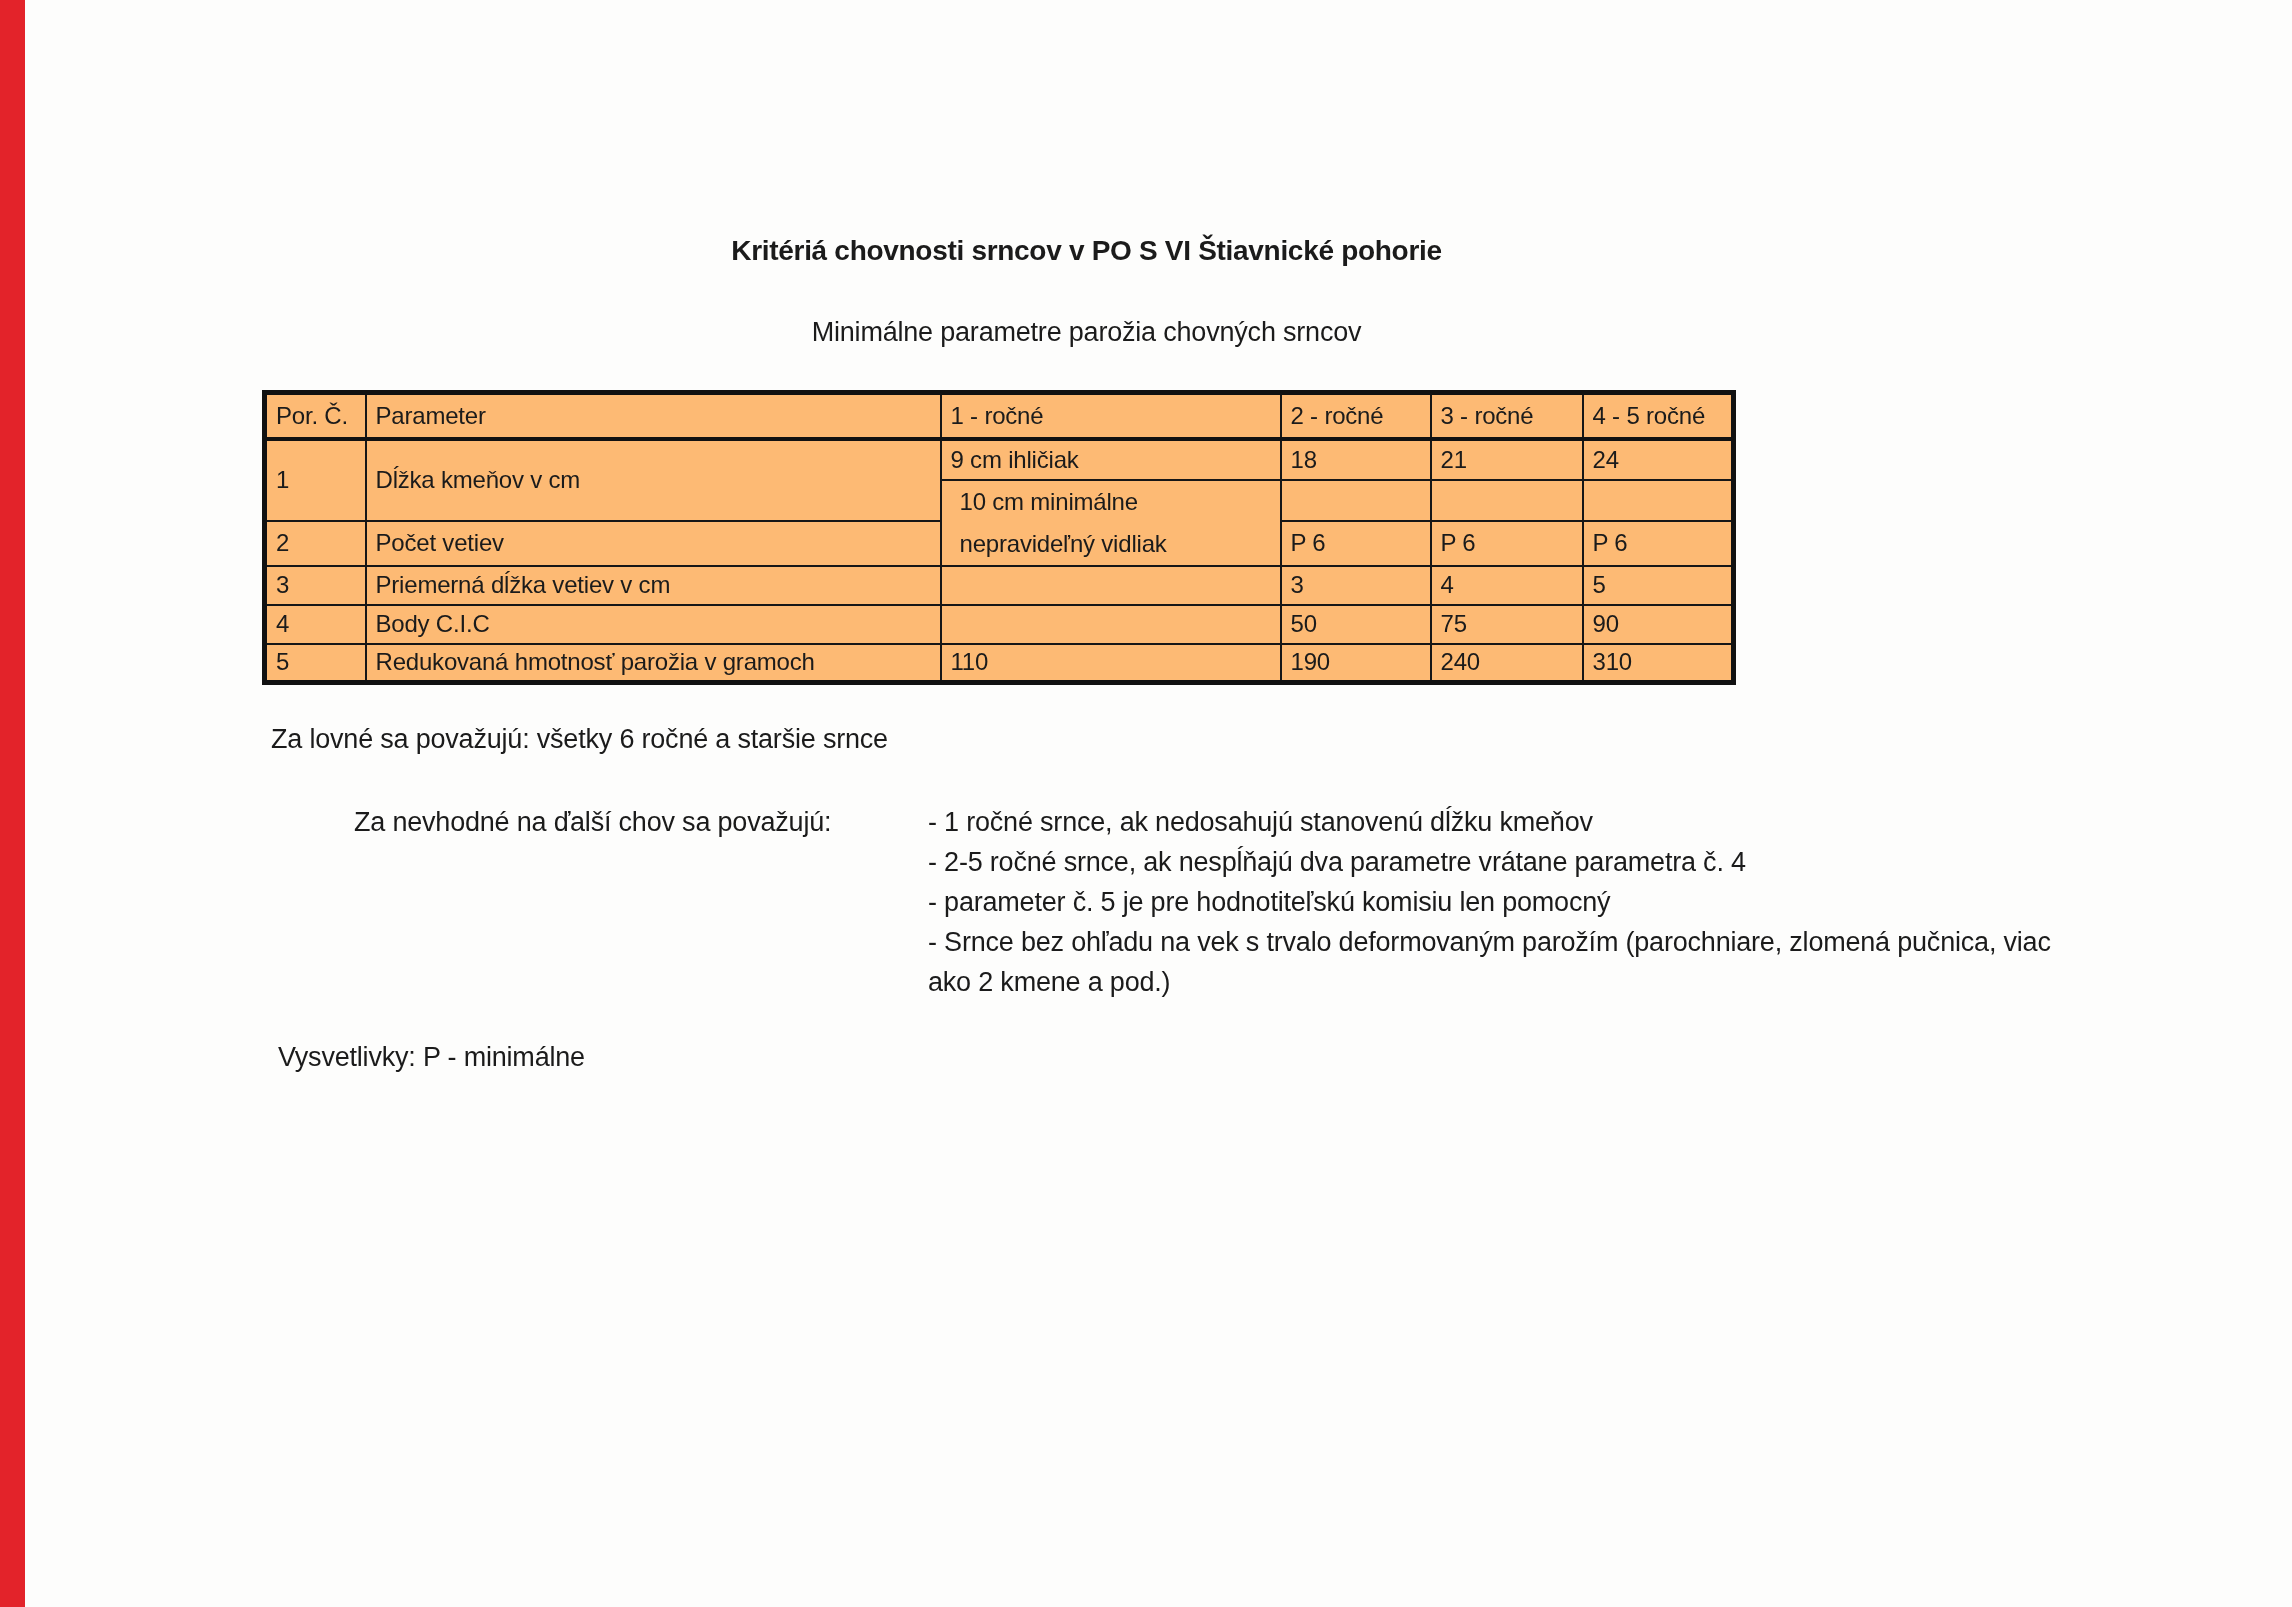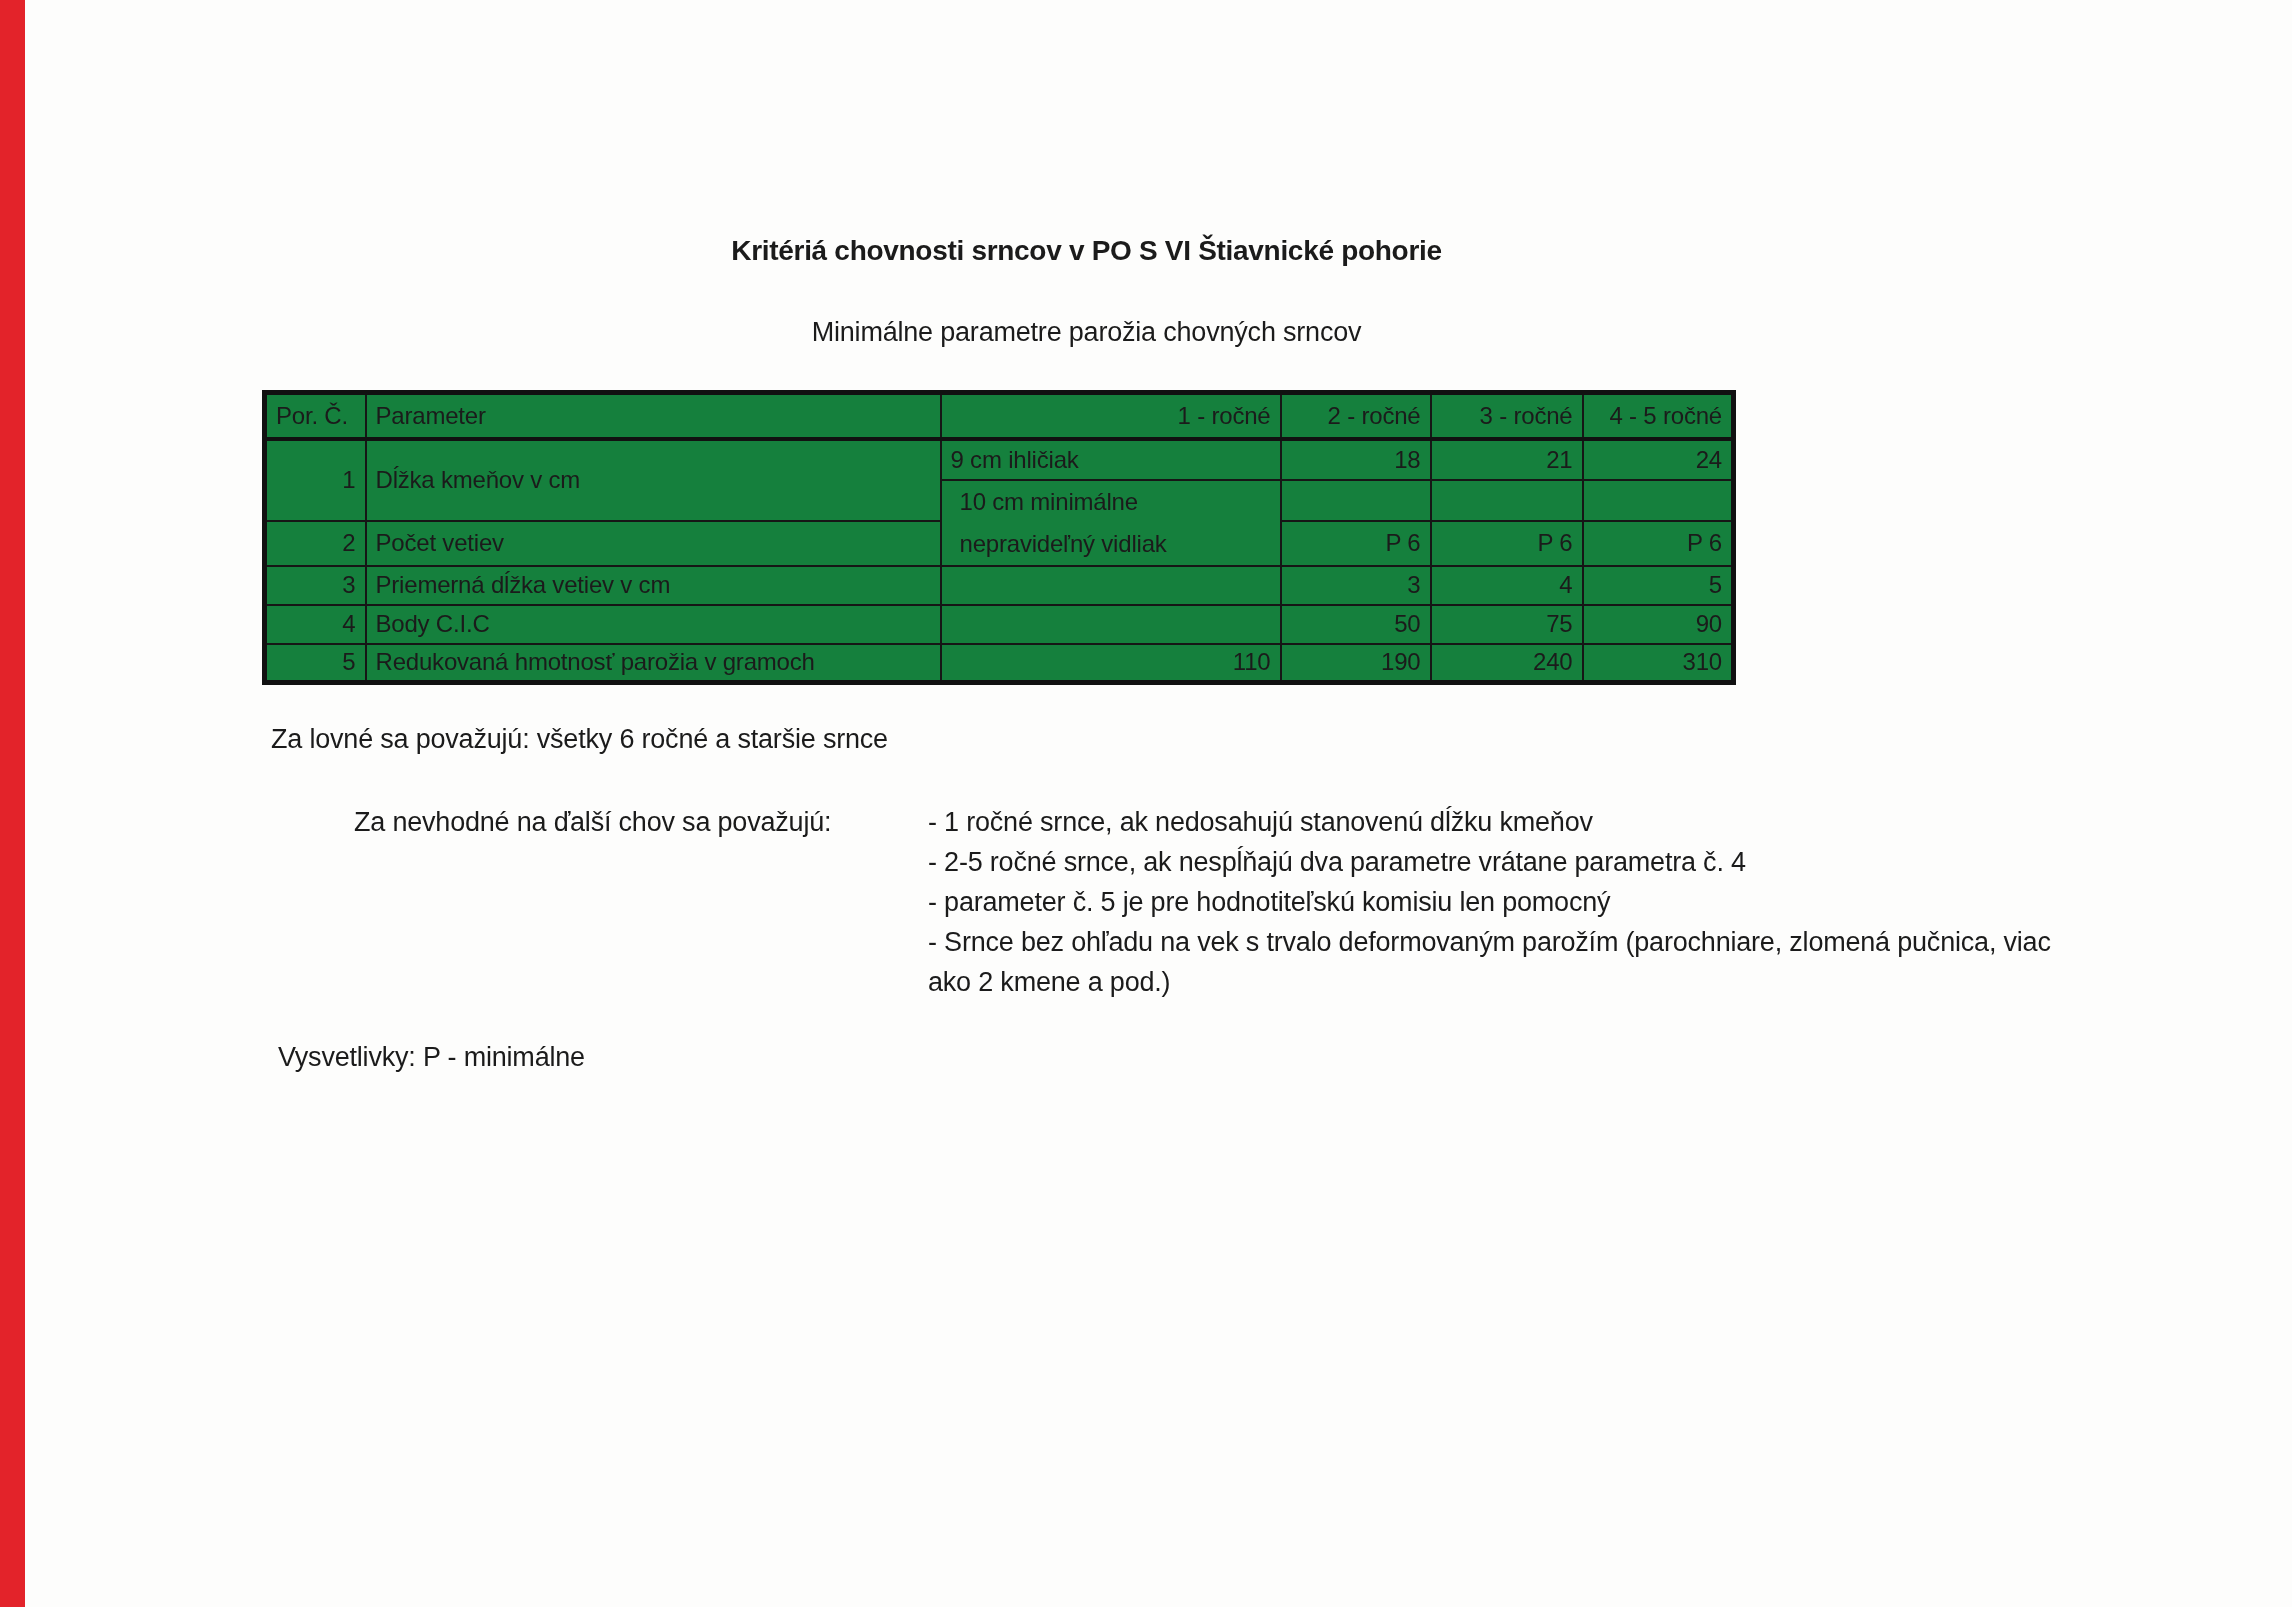--- a/index.html
+++ b/index.html
@@ -40,40 +40,40 @@
   }
 
   table.criteria {
     position: absolute;
     left: 262px;
     top: 390px;
     width: 1470px;
     border-collapse: collapse;
     table-layout: fixed;
     border: 5.4px solid #111;
-    background: #15803d;
+    background: #fdba74;
   }
   table.criteria td {
     border: 2.7px solid #161616;
     font-size: 24px;
     height: 41px;
     vertical-align: middle;
     padding: 0 9px;
     overflow: hidden;
     white-space: nowrap;
     letter-spacing: -0.2px;
   }
   tr.hdr td { height: 46px; border-bottom: 4.5px solid #111; }
   tr.r1a td { height: 41px; }
   tr.r1b td { height: 41px; }
   tr.r2  td { height: 43px; }
   tr.r3  td { height: 39px; }
   tr.r4  td { height: 39px; }
   tr.r5  td { height: 39px; }
-  td.c-center { text-align: right; padding: 0 3.6px; }
+  td.c-center { text-align: left; padding: 0 3.6px; }
   td.c-left   { text-align: left; }
   td.thickL   { border-left: 4.5px solid #111; }
   td.merged-y1 { padding: 0; vertical-align: top; }
   td.merged-y1 .ln {
     padding: 0 9px;
     white-space: nowrap;
     font-size: 24px;
   }
   td.merged-y1 .ln-1 { height: 41px; line-height: 41px; }
   td.merged-y1 .ln-2 { height: 43px; line-height: 43px; }

